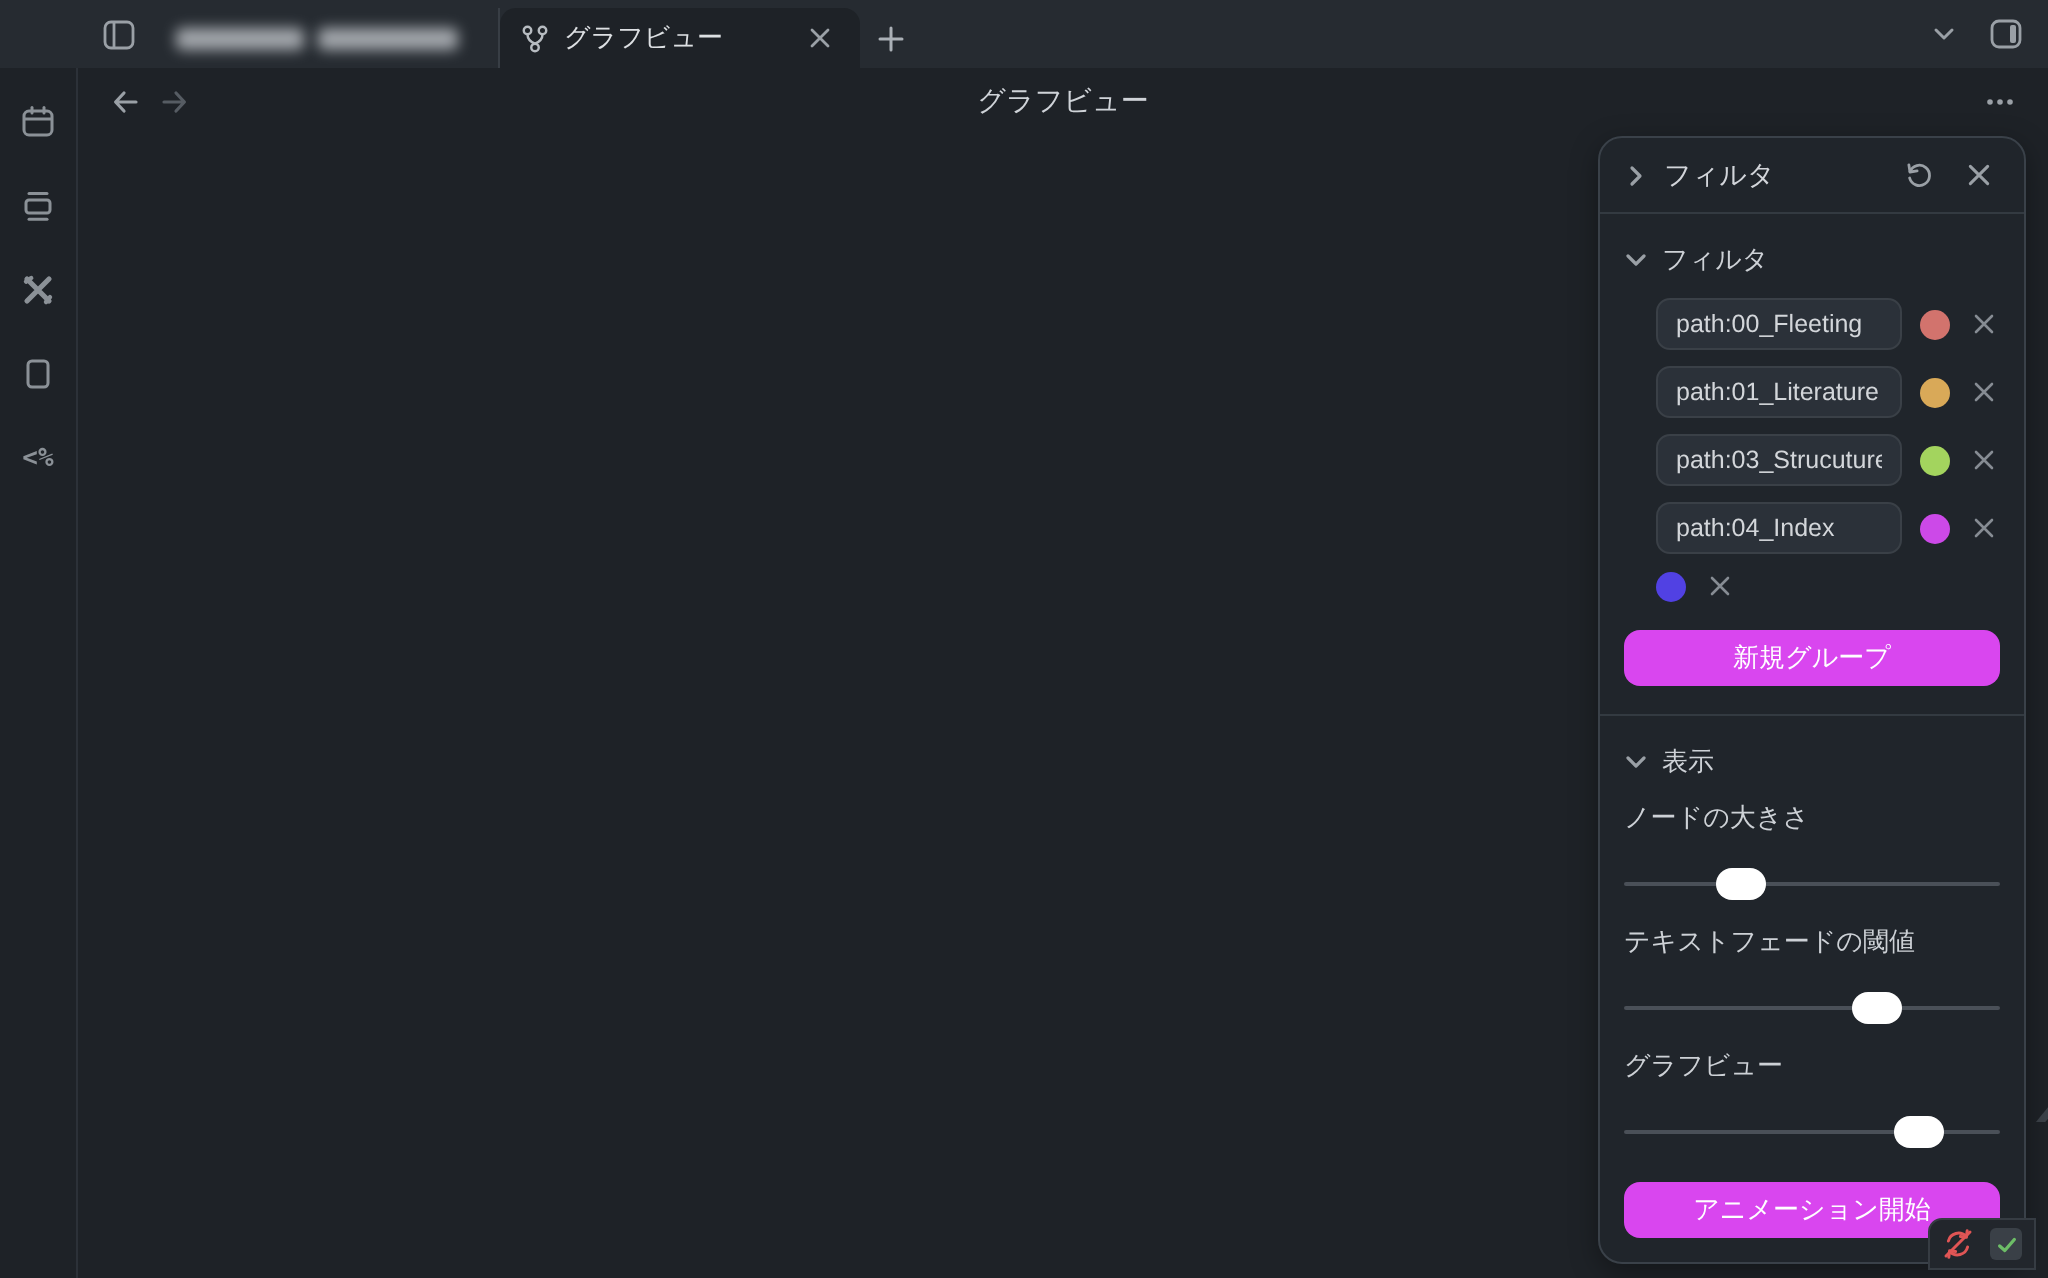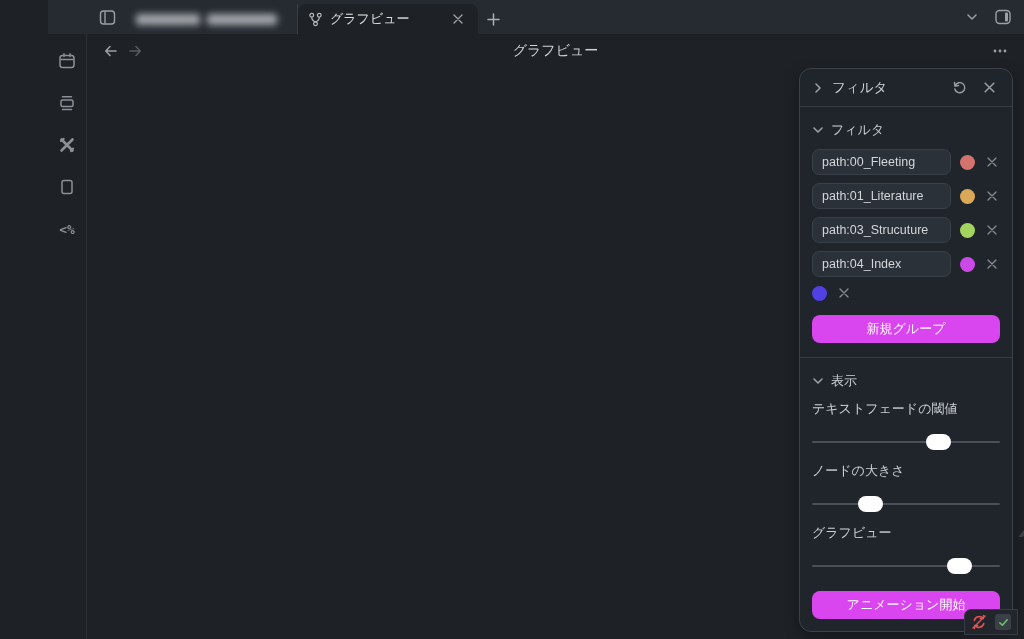--- a/index.html
+++ b/index.html
@@ -1,19 +1,19 @@
 <!DOCTYPE html>
 <html><head>
 <meta charset="utf-8">
 <style>
   * { margin:0; padding:0; box-sizing:border-box; }
   html,body { width:1024px; height:639px; overflow:hidden; background:#1e2227;
     font-family:"Liberation Sans","DejaVu Sans",sans-serif; }
   .app { width:1024px; height:639px; display:flex; flex-direction:column;
-    background:#1e2227; color:#ced2d7; font-size:13px;padding-left:48px; }
+    background:#1e2227; color:#ced2d7; font-size:13px; }
 
   
   .tabbar { height:34px; background:#262b31; display:flex; align-items:flex-end; flex:0 0 34px; }
   .win-btn { width:38px; height:34px; display:flex; align-items:center; justify-content:center; color:#8f959b; cursor:pointer; }
   .sidebar-toggle { margin-left:40px; }
   .tab { height:30px; display:flex; align-items:center; padding:0 10px; gap:7px; position:relative; }
   .tab.inactive { width:172px; border-right:1px solid #383e45; }
   .blur-block { height:11px; border-radius:3px; background:#c2c6cb; filter:blur(3.5px); opacity:.8; }
   .tab.active { width:180px; background:#1e2227; border-radius:8px 8px 0 0; color:#dde0e3; }
   .tab .tab-label { flex:1; white-space:nowrap; overflow:hidden; font-size:13px; }
@@ -43,21 +43,21 @@
 
   
   .panel { position:absolute; top:0; right:11px; bottom:7px; width:214px;
     background:#20252b; border:1px solid #3a4149; border-radius:12px;
     display:flex; flex-direction:column; box-shadow:0 4px 14px rgba(0,0,0,.35); }
   .panel-header { height:38px; display:flex; align-items:center; gap:8px; padding:0 12px;
     border-bottom:1px solid #333a41; flex:0 0 38px; color:#d2d5da; }
   .panel-header .title { flex:1; font-size:13.5px; }
   .panel-body { flex:1; display:flex; flex-direction:column; padding:10px 12px 12px; overflow:hidden; }
   .section-header { display:flex; align-items:center; gap:7px; color:#cdd1d6; margin:4px 0 10px; font-size:13px; }
-  .group-row { display:flex; align-items:center; gap:9px; margin-bottom:8px; }
+  .group-row { display:flex; align-items:center; gap:9px; margin-bottom:8px;margin-left:16px; }
   .group-input { flex:1; height:26px; background:#2b3139; border:1px solid #3a4047; border-radius:7px;
     color:#d3d6da; font-size:12.5px; padding:0 9px; outline:none; font-family:inherit; min-width:0; }
   .swatch { width:15px; height:15px; border-radius:50%; flex:0 0 15px; cursor:pointer; }
   .row-x { width:16px; height:16px; color:#868c93; }
   .blue-btn { height:28px; background:#d946ef; border:none; border-radius:8px; color:#fff;
     font-size:13px; cursor:pointer; width:100%; font-family:inherit; margin-top:6px; }
   .hdivider { border-top:1px solid #333a41; margin:14px -12px 10px; }
   .toggle-row { display:flex; align-items:center; justify-content:space-between; margin:2px 0 12px; color:#cdd1d6; }
   .toggle { width:36px; height:19px; border-radius:10px; background:#4d6cd0; position:relative; cursor:pointer; }
   .toggle .knob { position:absolute; top:2px; width:20px; height:15px; border-radius:8px; background:#fff; left:14px; }
@@ -754,31 +754,31 @@
             <div class="section-header">
               <svg width="12" height="12" viewBox="0 0 12 12" style="color:#9aa0a6">
                 <path d="M2 4 L6 8 L10 4" fill="none" stroke="currentColor" stroke-width="1.6" stroke-linecap="round" stroke-linejoin="round"></path>
               </svg>
               <span>表示</span>
             </div>
 
 
             <div id="slider-list">
                 <div class="slider-block">
+                  <div class="slider-label">ノードの大きさ</div>
+                  <div class="slider-track-wrap">
+                    <div class="slider-track"></div>
+                    <div class="slider-thumb" style="left: calc(28% - 7px);"></div>
+                  </div>
+                </div>
+                <div class="slider-block">
                   <div class="slider-label">テキストフェードの閾値</div>
                   <div class="slider-track-wrap">
                     <div class="slider-track"></div>
                     <div class="slider-thumb" style="left: calc(70% - 17.5px);"></div>
-                  </div>
-                </div>
-                <div class="slider-block">
-                  <div class="slider-label">ノードの大きさ</div>
-                  <div class="slider-track-wrap">
-                    <div class="slider-track"></div>
-                    <div class="slider-thumb" style="left: calc(28% - 7px);"></div>
                   </div>
                 </div>
                 <div class="slider-block">
                   <div class="slider-label">グラフビュー</div>
                   <div class="slider-track-wrap">
                     <div class="slider-track"></div>
                     <div class="slider-thumb" style="left: calc(83% - 20.75px);"></div>
                   </div>
                 </div>
               </div>

